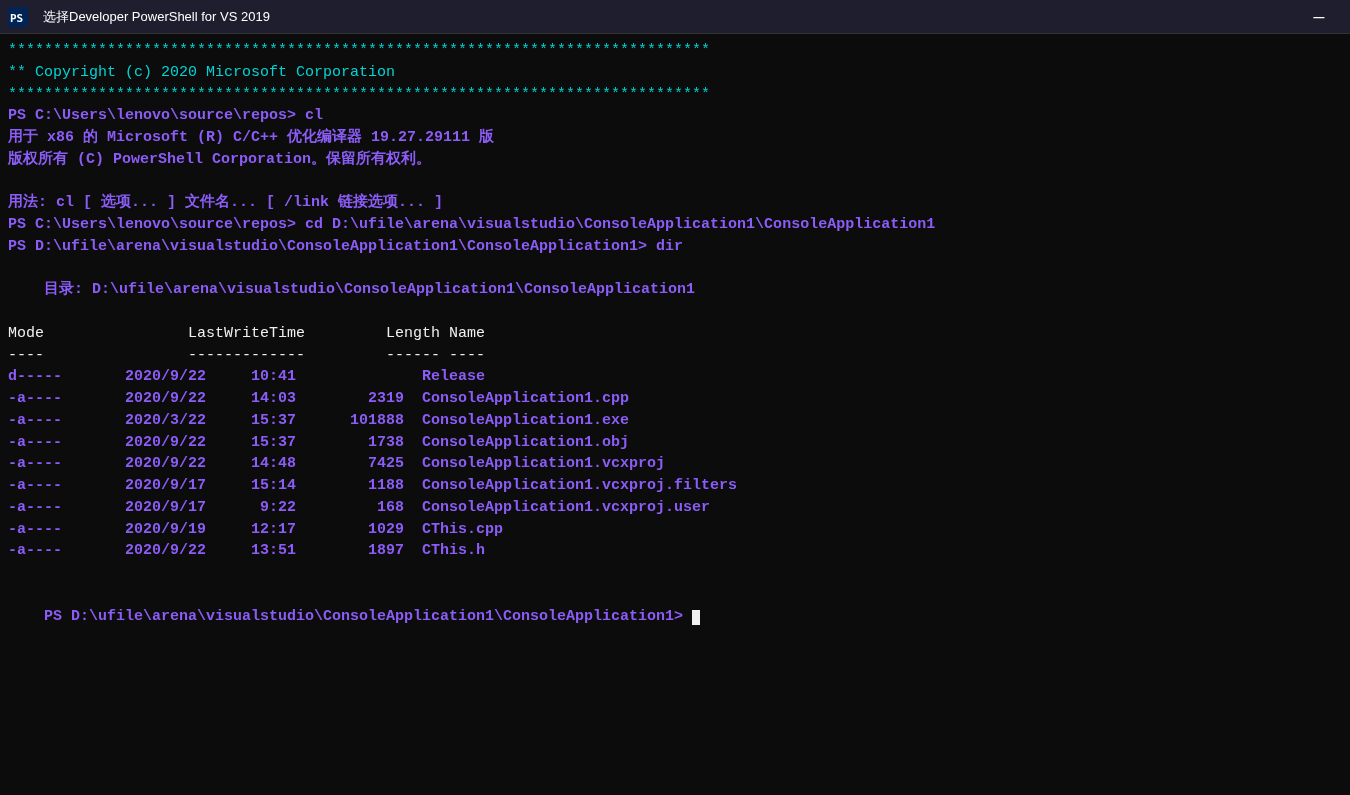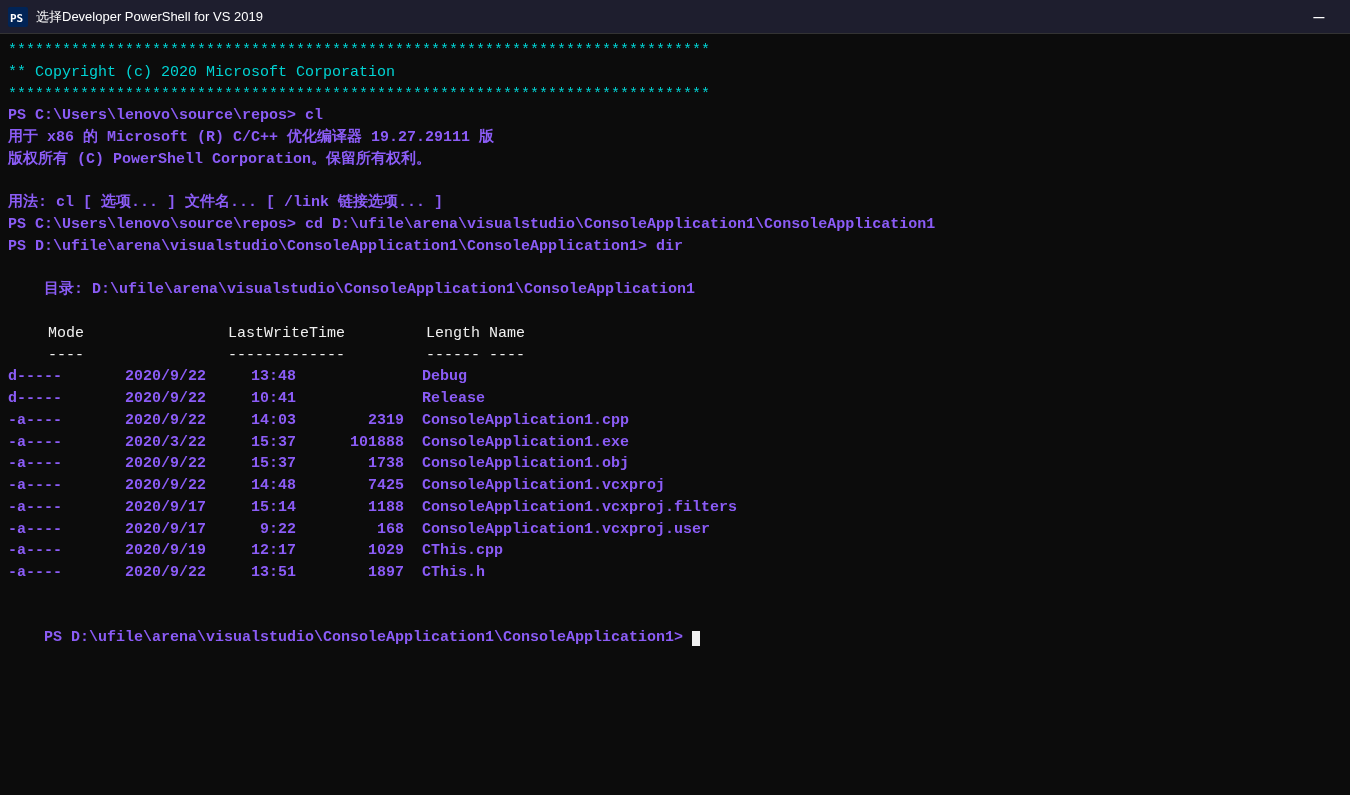--- a/index.html
+++ b/index.html
@@ -19,21 +19,21 @@
       background: #1e1e2e;
       display: flex;
       align-items: center;
       justify-content: space-between;
       padding: 0 8px;
       border-bottom: 1px solid #333;
     }
     #title-left {
       display: flex;
       align-items: center;
-      gap: 8px;
+      gap: 15px;
       color: #ffffff;
       font-size: 13px;
       font-family: 'Segoe UI', Arial, sans-serif;
     }
     #title-icon {
       width: 20px;
       height: 20px;
       display: flex;
       align-items: center;
       justify-content: center;
@@ -67,21 +67,21 @@
 
     .cyan { color: #00d4d4; }
     .white { color: #8b5cf6; font-weight: bold; }
     .stars { color: #00d4d4; }
 
     .empty-line {
       display: block;
       height: 1.45em;
     }
 
-    .dir-header { color: #f0f0f0; margin-left: 40px; }
+    .dir-header { color: #f0f0f0; }
 
     .cursor {
       display: inline-block;
       width: 8px;
       height: 15px;
       background: #f0f0f0;
       vertical-align: text-bottom;
     }
   </style>
 </head>
@@ -116,21 +116,20 @@
   <span class="line white">PS C:\Users\lenovo\source\repos&gt; cd D:\ufile\arena\visualstudio\ConsoleApplication1\ConsoleApplication1</span>
   <span class="line white">PS D:\ufile\arena\visualstudio\ConsoleApplication1\ConsoleApplication1&gt; dir</span>
   <span class="empty-line"></span>
   <span class="line white">    目录: D:\ufile\arena\visualstudio\ConsoleApplication1\ConsoleApplication1</span>
   <span class="empty-line"></span>
 
   <span class="line dir-header">Mode                LastWriteTime         Length Name</span>
   <span class="line dir-header">----                -------------         ------ ----</span>
 
   <div id="dir-entries-container">
-      <span class="line white">d-----       2020/9/22     13:48              Debug</span>
       <span class="line white">d-----       2020/9/22     10:41              Release</span>
       <span class="line white">-a----       2020/9/22     14:03        2319  ConsoleApplication1.cpp</span>
       <span class="line white">-a----       2020/3/22     15:37      101888  ConsoleApplication1.exe</span>
       <span class="line white">-a----       2020/9/22     15:37        1738  ConsoleApplication1.obj</span>
       <span class="line white">-a----       2020/9/22     14:48        7425  ConsoleApplication1.vcxproj</span>
       <span class="line white">-a----       2020/9/17     15:14        1188  ConsoleApplication1.vcxproj.filters</span>
       <span class="line white">-a----       2020/9/17      9:22         168  ConsoleApplication1.vcxproj.user</span>
       <span class="line white">-a----       2020/9/19     12:17        1029  CThis.cpp</span>
       <span class="line white">-a----       2020/9/22     13:51        1897  CThis.h</span>
     </div>

